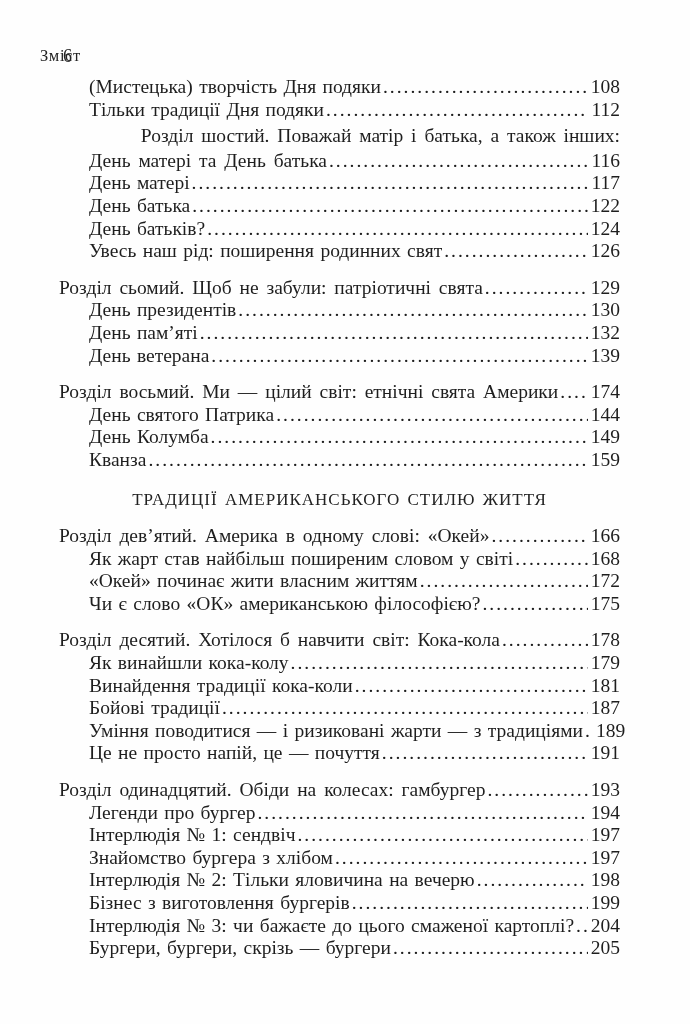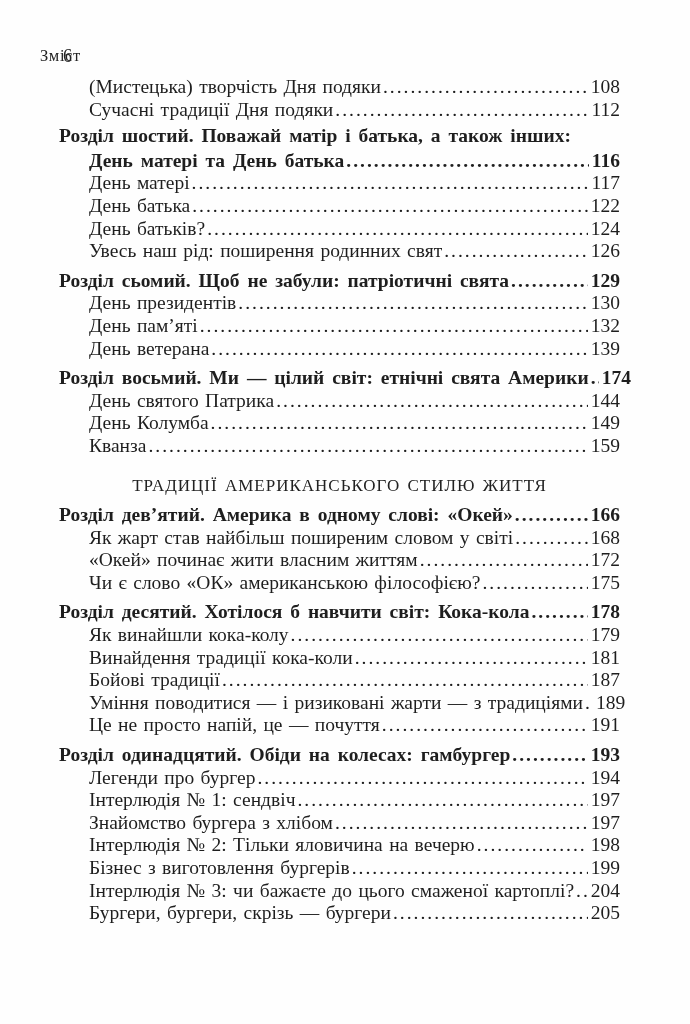--- a/index.html
+++ b/index.html
@@ -66,24 +66,25 @@
   }
   .toc-row .pagenum {
     flex: 0 0 auto;
     white-space: nowrap;
   }
 
   .toc-row.sub { padding-left: 30px; }
 
   .toc-row.chapter,
   .chapter-line1 {
-    font-weight: bold;
+    font-weight: normal;
     word-spacing: 3px;
-  }
-  .toc-row.chapter { margin-top: 7px; }
+    text-align: right;
+  }
+  .toc-row.chapter { margin-top: 14px; }
   .toc-row.chapter.indent { padding-left: 30px; margin-top: 2px; }
   .chapter-line1 { margin-top: 4px; }
 
   .section-heading {
     text-align: center;
     font-size: 17px;
     letter-spacing: 1px;
     word-spacing: 2px;
     margin: 17px 0 6px 0;
     color: #222222;
@@ -97,21 +98,21 @@
     <span class="page-number">6</span>
     <span class="header-title">Зміст</span>
   </header>
   <main class="toc" id="toc">
       <div class="toc-row sub">
         <span class="label">(Мистецька) творчість Дня подяки</span>
         <span class="leader"></span>
         <span class="pagenum">108</span>
       </div>
       <div class="toc-row sub">
-        <span class="label">Сучасні традиції Дня подяки</span>
+        <span class="label">Тільки традиції Дня подяки</span>
         <span class="leader"></span>
         <span class="pagenum">112</span>
       </div>
       <div class="chapter-line1">Розділ шостий. Поважай матір і батька, а також інших:</div>
       <div class="toc-row chapter indent">
         <span class="label">День матері та День батька</span>
         <span class="leader"></span>
         <span class="pagenum">116</span>
       </div>
       <div class="toc-row sub">

